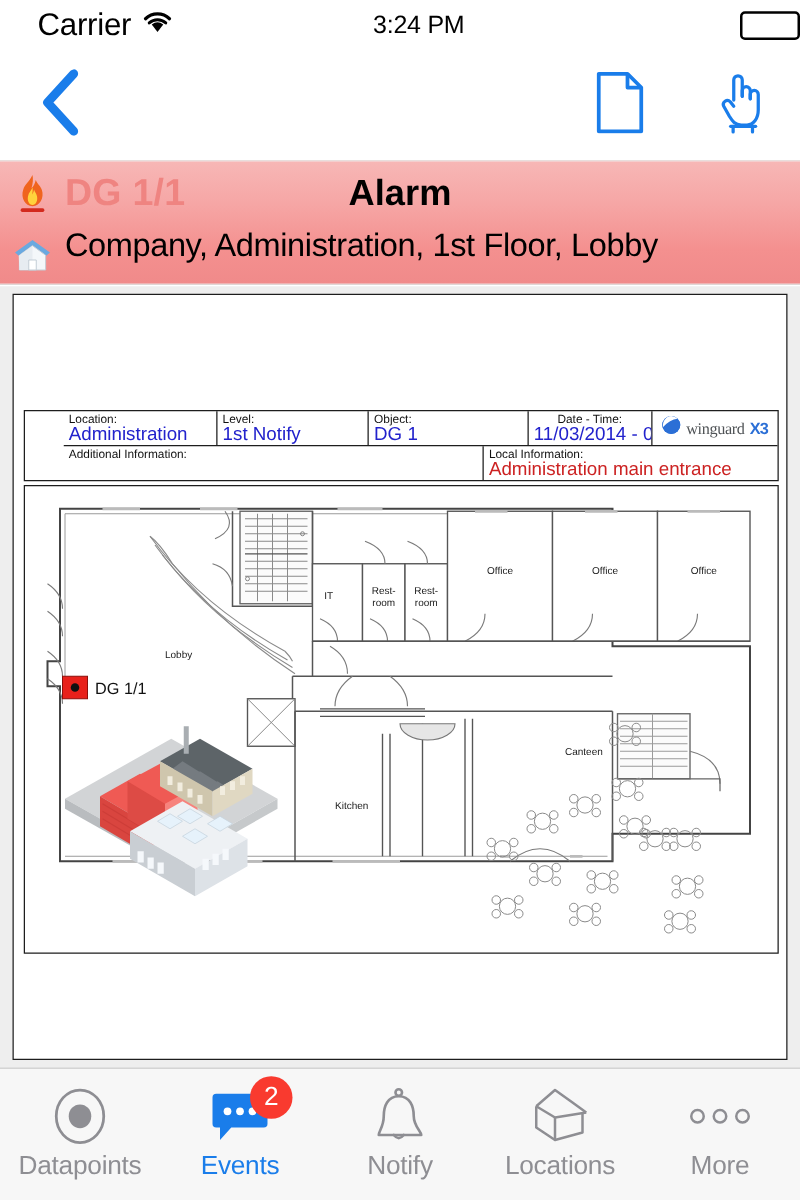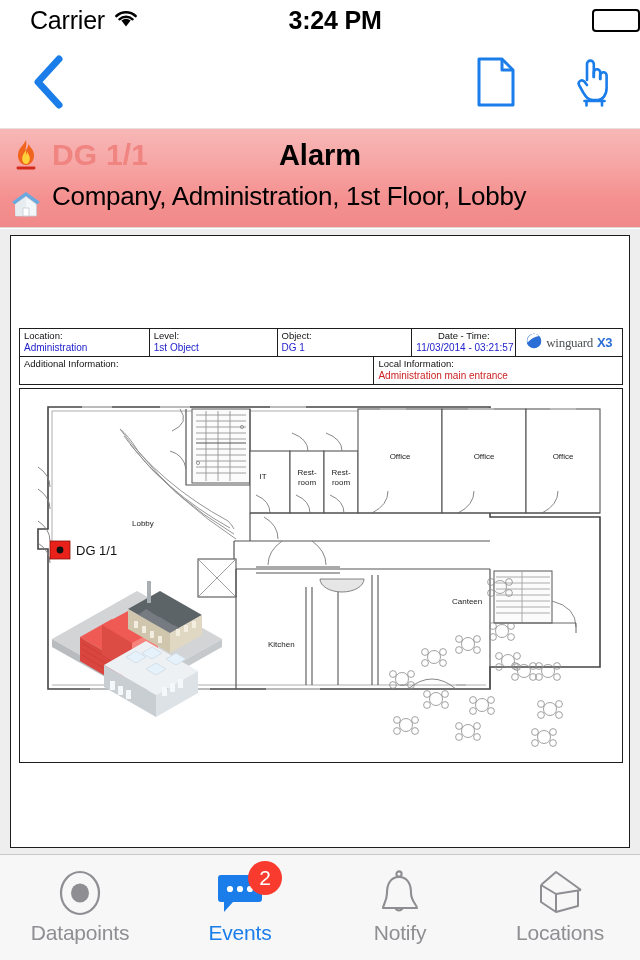--- a/index.html
+++ b/index.html
@@ -39,22 +39,22 @@
   }
   .sb-carrier {
     font-size: 25px;
     color: #000;
     letter-spacing: -0.2px;
   }
   .wifi-icon { display:block; }
   .sb-center {
     flex: 1;
     text-align: center;
-    font-size: 25px;
-    font-weight: bold;
+    font-size: 20px;
+    font-weight: normal;
     color: #000;
     letter-spacing: -0.2px;
   }
   .sb-right {
     width: 200px;
     display: flex;
     justify-content: flex-end;
     align-items: center;
     padding-right: 16px;
   }
@@ -183,20 +183,21 @@
 
   
   .info-table {
     position: absolute;
     left: 8px;
     top: 92px;
     width: 604px;
     border: 1px solid #1d1d1d;
     box-sizing: border-box;
     background: #fff;
+    padding-left: 31px;
   }
   .info-row {
     display: flex;
     border-bottom: 1px solid #1d1d1d;
     box-sizing: border-box;
   }
   .info-row:last-child { border-bottom: none; }
   .info-cell {
     border-right: 1px solid #1d1d1d;
     padding: 1px 4px 2px 4px;
@@ -204,21 +205,21 @@
     overflow: hidden;
   }
   .info-cell:last-child { border-right: none; }
   .cell-label {
     font-size: 9.5px;
     color: #111;
     line-height: 12px;
     white-space: nowrap;
   }
   .cell-value {
-    font-size: 10px;
+    font-size: 15px;
     color: #2222cc;
     line-height: 12px;
     white-space: nowrap;
   }
   .cell-value.red { color: #cc2222; }
   .cell-center { text-align: center; }
   .w-loc  { width: 130px; }
   .w-lvl  { width: 128px; }
   .w-obj  { width: 135px; }
   .w-dt   { width: 104px; }
@@ -393,21 +394,21 @@
     <div class="doc-page">
 
       <div class="info-table">
         <div class="info-row">
           <div class="info-cell w-loc">
             <div class="cell-label">Location:</div>
             <div class="cell-value">Administration</div>
           </div>
           <div class="info-cell w-lvl">
             <div class="cell-label">Level:</div>
-            <div class="cell-value">1st Object</div>
+            <div class="cell-value">1st Notify</div>
           </div>
           <div class="info-cell w-obj">
             <div class="cell-label">Object:</div>
             <div class="cell-value">DG 1</div>
           </div>
           <div class="info-cell w-dt">
             <div class="cell-label cell-center">Date - Time:</div>
             <div class="cell-value cell-center">11/03/2014 - 03:21:57 PM</div>
           </div>
           <div class="info-cell w-logo">
@@ -752,15 +753,25 @@
             <path d="M7 17 L22 4 L36 14 L47 22"></path>
             <path d="M7 17 L22 26 L47 22"></path>
             <path d="M7 17 V34 L22 44 L44 38 V22"></path>
             <path d="M22 26 V44"></path>
           </g>
         </svg>
       </div>
       <div class="tab-label">Locations</div>
     </div>
 
+    <div class="tab">
+      <div class="tab-icon">
+        <svg width="60" height="50" viewBox="0 0 60 50">
+          <circle cx="12" cy="25" r="5" fill="none" stroke="#8e8e93" stroke-width="2"></circle>
+          <circle cx="30" cy="25" r="5" fill="none" stroke="#8e8e93" stroke-width="2"></circle>
+          <circle cx="48" cy="25" r="5" fill="none" stroke="#8e8e93" stroke-width="2"></circle>
+        </svg>
+      </div>
+      <div class="tab-label">More</div>
+    </div>
 
   </div>
 </div>
 
 </body></html>

